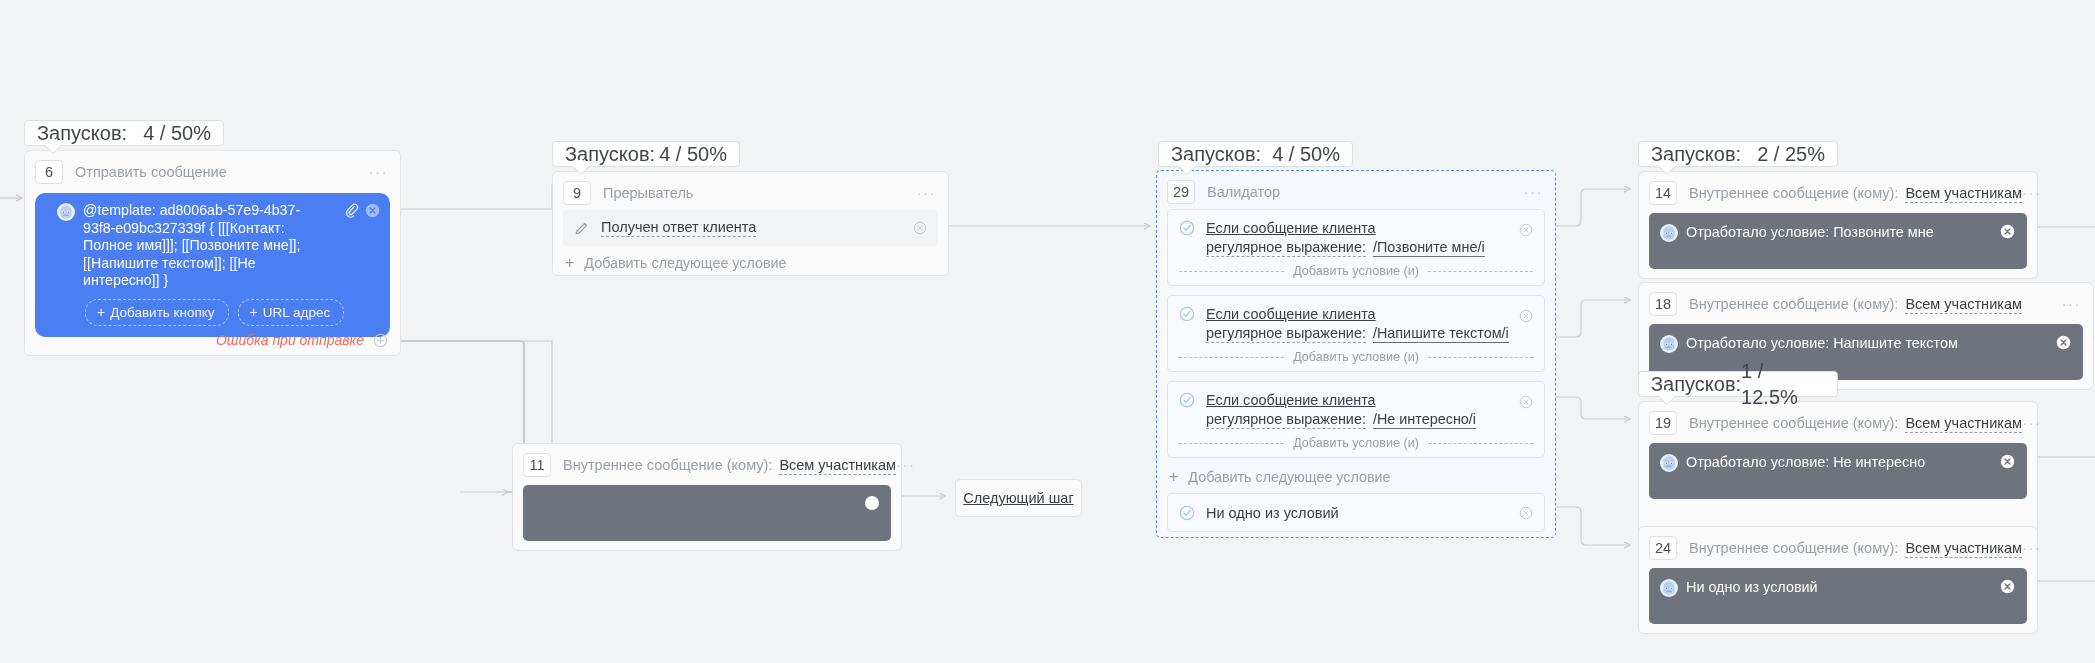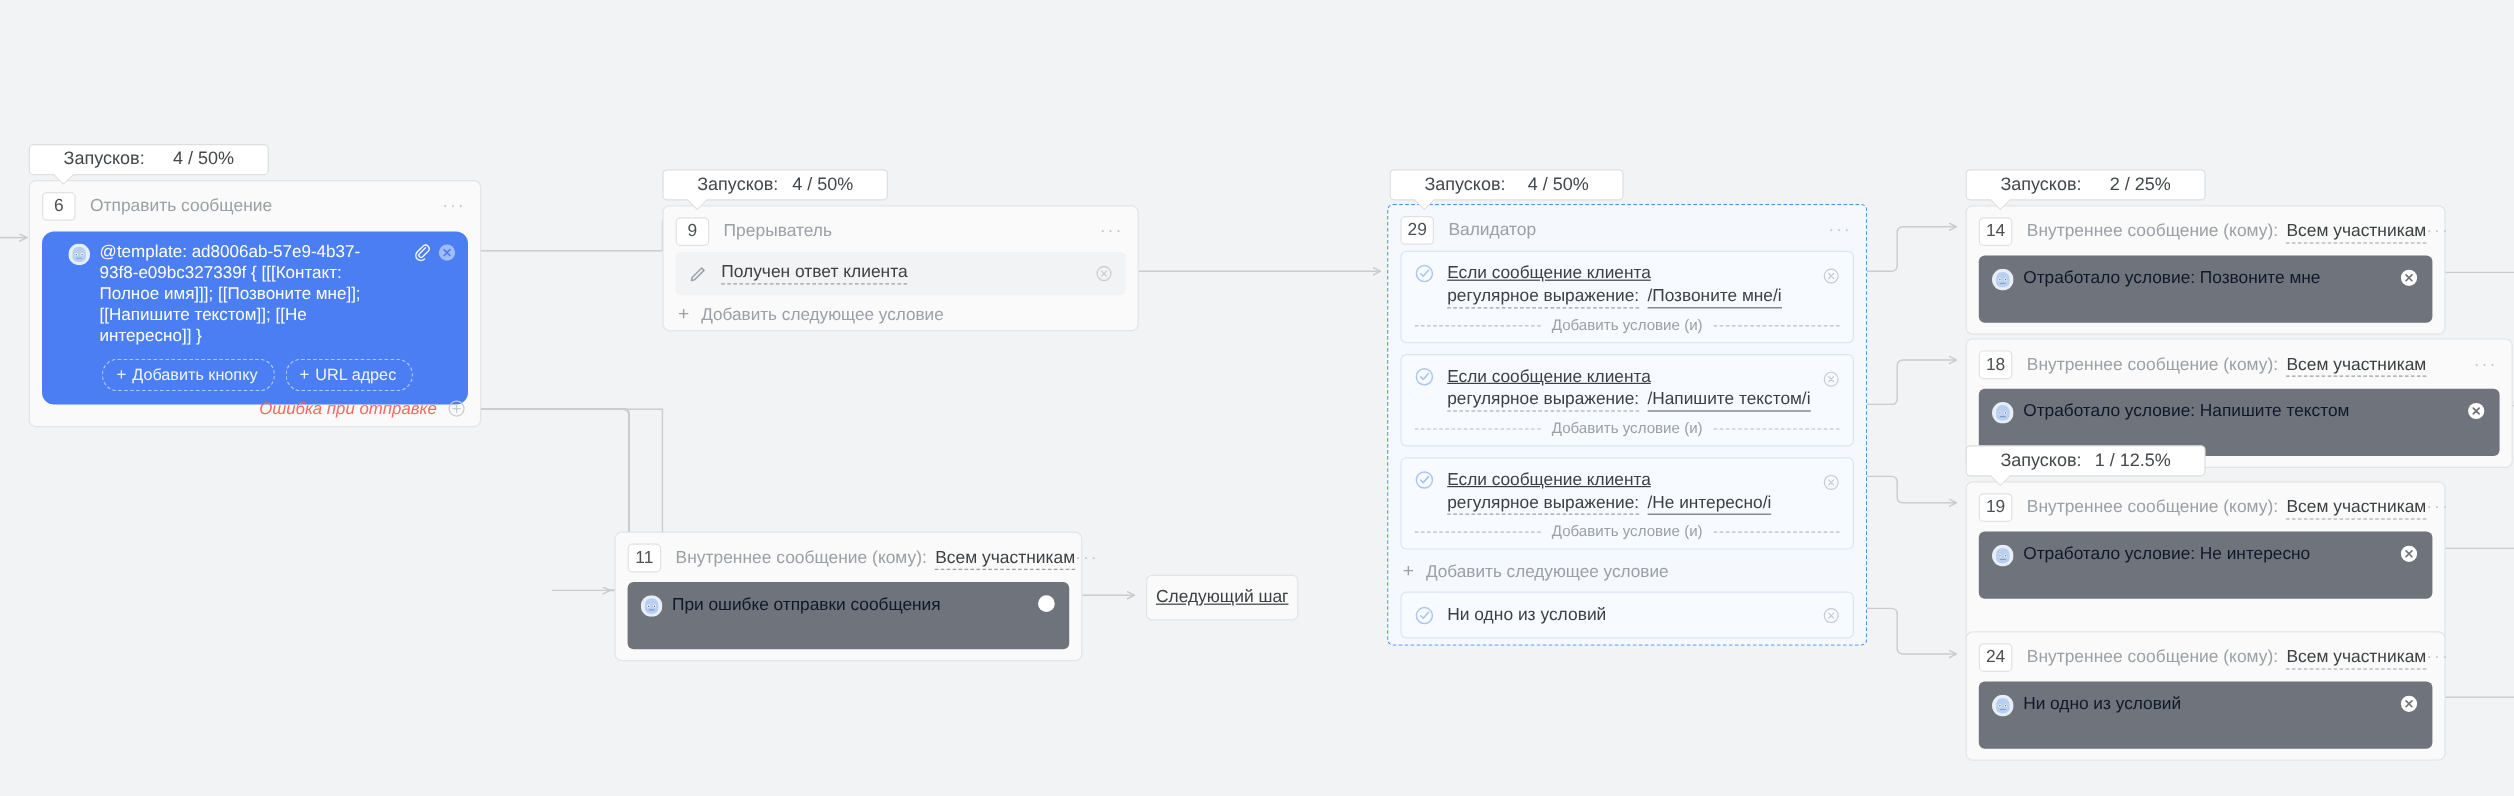--- a/index.html
+++ b/index.html
@@ -26,23 +26,23 @@
     pointer-events: none;
   }
   
   .stat-badge {
     position: absolute;
     background: #ffffff;
     border: 1px solid #dcdee0;
     border-radius: 4px;
     height: 26px;
     line-height: 26px;
-    font-size: 15px;
+    font-size: 20px;
     color: #3c4043;
-    padding: 0 28px;
+    padding: 0 12px;
     display: flex;
     align-items: center;
     justify-content: space-between;
     box-sizing: border-box;
     z-index: 6;
   }
   .stat-badge .lbl { color: #43474c; }
   .stat-badge .val { color: #43474c; }
   .stat-badge::after {
     content: "";
@@ -174,21 +174,21 @@
   
   .bubble-gray {
     margin: 3px 10px 11px 10px;
     background: #6f737b;
     border-radius: 5px;
     padding: 10px 12px 26px 11px;
     position: relative;
     min-height: 20px;
   }
   .bubble-gray .bubble-text {
-    color: #0f172a;
+    color: #ffffff;
     font-size: 14.4px;
     margin-right: 40px;
     line-height: 18px;
   }
   .gray-close {
     position: absolute;
     top: 11px;
     right: 12px;
     width: 15px; height: 15px;
   }
@@ -460,297 +460,283 @@
     </div>
     <div class="add-next">
       <span class="plus">+</span>
       <span>Добавить следующее условие</span>
     </div>
   </div>
 
   <div class="node" style="left:512px; top:443px; width:390px; height:108px;">
     <div class="node-head">
       <div class="node-num">11</div>
+      <div class="node-title">
+        <span>Внутреннее сообщение</span><span class="to-lbl">(кому):</span><span class="recipient">Всем участникам</span>
+      </div>
+      <div class="dots">···</div>
+    </div>
+    <div class="bubble-gray">
+      <span class="gray-dot"></span>
+    </div>
+  </div>
+
+  <div class="next-step" style="left:955px; top:479px; width:125px; height:36px;">
+    <span>Следующий шаг</span>
+  </div>
+
+  <div class="stat-badge" style="left:1158px; top:141px; width:195px;">
+    <span class="lbl">Запусков:</span>
+    <span class="val">4 / 50%</span>
+  </div>
+
+  <div class="node dashed" style="left:1156px; top:170px; width:400px; height:368px;">
+    <div class="node-head">
+      <div class="node-num">29</div>
+      <div class="node-title">Валидатор</div>
+      <div class="dots">···</div>
+    </div>
+
+    <div class="vcard">
+      <div class="vcard-top">
+        <span class="check-ic">
+          <svg viewBox="0 0 16 16" width="16" height="16">
+            <circle cx="8" cy="8" r="6.7" fill="none" stroke="#a9c6ee" stroke-width="1.2"></circle>
+            <path d="M4.9 8.1 L7 10.2 L11.4 5.2" fill="none" stroke="#a9c6ee" stroke-width="1.3" stroke-linecap="round" stroke-linejoin="round"></path>
+          </svg>
+        </span>
+        <div class="vcard-body">
+          <div class="vline1">Если сообщение клиента</div>
+          <div class="vline2">
+            <span class="k">регулярное выражение:</span><span class="v">/Позвоните мне/i</span>
+          </div>
+        </div>
+        <span class="row-close" style="top:13px;margin-top:0;">
+          <svg viewBox="0 0 16 16" width="14" height="14">
+            <circle cx="8" cy="8" r="6.6" fill="none" stroke="#c6c9cd" stroke-width="1.1"></circle>
+            <path d="M5.6 5.6 L10.4 10.4 M10.4 5.6 L5.6 10.4" stroke="#c6c9cd" stroke-width="1.1" stroke-linecap="round"></path>
+          </svg>
+        </span>
+      </div>
+      <div class="dash-add">
+        <span class="ln"></span>
+        <span class="txt">Добавить условие (и)</span>
+        <span class="ln"></span>
+      </div>
+    </div>
+
+    <div class="vcard">
+      <div class="vcard-top">
+        <span class="check-ic">
+          <svg viewBox="0 0 16 16" width="16" height="16">
+            <circle cx="8" cy="8" r="6.7" fill="none" stroke="#a9c6ee" stroke-width="1.2"></circle>
+            <path d="M4.9 8.1 L7 10.2 L11.4 5.2" fill="none" stroke="#a9c6ee" stroke-width="1.3" stroke-linecap="round" stroke-linejoin="round"></path>
+          </svg>
+        </span>
+        <div class="vcard-body">
+          <div class="vline1">Если сообщение клиента</div>
+          <div class="vline2">
+            <span class="k">регулярное выражение:</span><span class="v">/Напишите текстом/i</span>
+          </div>
+        </div>
+        <span class="row-close" style="top:13px;margin-top:0;">
+          <svg viewBox="0 0 16 16" width="14" height="14">
+            <circle cx="8" cy="8" r="6.6" fill="none" stroke="#c6c9cd" stroke-width="1.1"></circle>
+            <path d="M5.6 5.6 L10.4 10.4 M10.4 5.6 L5.6 10.4" stroke="#c6c9cd" stroke-width="1.1" stroke-linecap="round"></path>
+          </svg>
+        </span>
+      </div>
+      <div class="dash-add">
+        <span class="ln"></span>
+        <span class="txt">Добавить условие (и)</span>
+        <span class="ln"></span>
+      </div>
+    </div>
+
+    <div class="vcard">
+      <div class="vcard-top">
+        <span class="check-ic">
+          <svg viewBox="0 0 16 16" width="16" height="16">
+            <circle cx="8" cy="8" r="6.7" fill="none" stroke="#a9c6ee" stroke-width="1.2"></circle>
+            <path d="M4.9 8.1 L7 10.2 L11.4 5.2" fill="none" stroke="#a9c6ee" stroke-width="1.3" stroke-linecap="round" stroke-linejoin="round"></path>
+          </svg>
+        </span>
+        <div class="vcard-body">
+          <div class="vline1">Если сообщение клиента</div>
+          <div class="vline2">
+            <span class="k">регулярное выражение:</span><span class="v">/Не интересно/i</span>
+          </div>
+        </div>
+        <span class="row-close" style="top:13px;margin-top:0;">
+          <svg viewBox="0 0 16 16" width="14" height="14">
+            <circle cx="8" cy="8" r="6.6" fill="none" stroke="#c6c9cd" stroke-width="1.1"></circle>
+            <path d="M5.6 5.6 L10.4 10.4 M10.4 5.6 L5.6 10.4" stroke="#c6c9cd" stroke-width="1.1" stroke-linecap="round"></path>
+          </svg>
+        </span>
+      </div>
+      <div class="dash-add">
+        <span class="ln"></span>
+        <span class="txt">Добавить условие (и)</span>
+        <span class="ln"></span>
+      </div>
+    </div>
+
+    <div class="add-next" style="padding-top:2px;padding-bottom:8px;">
+      <span class="plus">+</span>
+      <span>Добавить следующее условие</span>
+    </div>
+
+    <div class="none-row">
+      <span class="check-ic">
+        <svg viewBox="0 0 16 16" width="16" height="16">
+          <circle cx="8" cy="8" r="6.7" fill="none" stroke="#a9c6ee" stroke-width="1.2"></circle>
+          <path d="M4.9 8.1 L7 10.2 L11.4 5.2" fill="none" stroke="#a9c6ee" stroke-width="1.3" stroke-linecap="round" stroke-linejoin="round"></path>
+        </svg>
+      </span>
+      <span class="lbl">Ни одно из условий</span>
+      <span class="row-close">
+        <svg viewBox="0 0 16 16" width="14" height="14">
+          <circle cx="8" cy="8" r="6.6" fill="none" stroke="#c6c9cd" stroke-width="1.1"></circle>
+          <path d="M5.6 5.6 L10.4 10.4 M10.4 5.6 L5.6 10.4" stroke="#c6c9cd" stroke-width="1.1" stroke-linecap="round"></path>
+        </svg>
+      </span>
+    </div>
+  </div>
+
+  <div class="stat-badge" style="left:1638px; top:141px; width:200px;">
+    <span class="lbl">Запусков:</span>
+    <span class="val">2 / 25%</span>
+  </div>
+
+  <div class="node" style="left:1638px; top:171px; width:400px; height:108px;">
+    <div class="node-head">
+      <div class="node-num">14</div>
       <div class="node-title">
         <span>Внутреннее сообщение</span><span class="to-lbl">(кому):</span><span class="recipient">Всем участникам</span>
       </div>
       <div class="dots">···</div>
     </div>
     <div class="bubble-gray">
       <div class="bubble-row">
         <span class="avatar">
           <svg viewBox="0 0 18 18" width="18" height="18">
             <circle cx="9" cy="9" r="9" fill="#e8eef8"></circle>
             <path d="M9 2.6 c3.4 0 5.6 2.3 5.6 5.6 v3.2 c0 2.2-2.4 4-5.6 4 s-5.6-1.8-5.6-4 V8.2 C3.4 4.9 5.6 2.6 9 2.6z" fill="#b9cff0"></path>
             <circle cx="6.6" cy="9.1" r="1.25" fill="#ffffff"></circle>
             <circle cx="11.4" cy="9.1" r="1.25" fill="#ffffff"></circle>
             <circle cx="6.6" cy="9.2" r="0.6" fill="#3f566f"></circle>
             <circle cx="11.4" cy="9.2" r="0.6" fill="#3f566f"></circle>
             <path d="M6.9 12.2 h4.2" stroke="#7f9ec5" stroke-width="0.9" stroke-linecap="round"></path>
           </svg>
         </span>
-        <div class="bubble-text">При ошибке отправки сообщения</div>
-      </div>
-      <span class="gray-dot"></span>
-    </div>
-  </div>
-
-  <div class="next-step" style="left:955px; top:479px; width:125px; height:36px;">
-    <span>Следующий шаг</span>
-  </div>
-
-  <div class="stat-badge" style="left:1158px; top:141px; width:195px;">
-    <span class="lbl">Запусков:</span>
-    <span class="val">4 / 50%</span>
-  </div>
-
-  <div class="node dashed" style="left:1156px; top:170px; width:400px; height:368px;">
+        <div class="bubble-text">Отработало условие: Позвоните мне</div>
+      </div>
+      <span class="gray-close">
+        <svg viewBox="0 0 16 16" width="15" height="15">
+          <circle cx="8" cy="8" r="7.2" fill="#ffffff"></circle>
+          <path d="M5.4 5.4 L10.6 10.6 M10.6 5.4 L5.4 10.6" stroke="#6f737b" stroke-width="1.5" stroke-linecap="round"></path>
+        </svg>
+      </span>
+    </div>
+  </div>
+
+  <div class="node" style="left:1638px; top:282px; width:456px; height:108px;">
     <div class="node-head">
-      <div class="node-num">29</div>
-      <div class="node-title">Валидатор</div>
-      <div class="dots">···</div>
-    </div>
-
-    <div class="vcard">
-      <div class="vcard-top">
-        <span class="check-ic">
-          <svg viewBox="0 0 16 16" width="16" height="16">
-            <circle cx="8" cy="8" r="6.7" fill="none" stroke="#a9c6ee" stroke-width="1.2"></circle>
-            <path d="M4.9 8.1 L7 10.2 L11.4 5.2" fill="none" stroke="#a9c6ee" stroke-width="1.3" stroke-linecap="round" stroke-linejoin="round"></path>
-          </svg>
-        </span>
-        <div class="vcard-body">
-          <div class="vline1">Если сообщение клиента</div>
-          <div class="vline2">
-            <span class="k">регулярное выражение:</span><span class="v">/Позвоните мне/i</span>
-          </div>
-        </div>
-        <span class="row-close" style="top:13px;margin-top:0;">
-          <svg viewBox="0 0 16 16" width="14" height="14">
-            <circle cx="8" cy="8" r="6.6" fill="none" stroke="#c6c9cd" stroke-width="1.1"></circle>
-            <path d="M5.6 5.6 L10.4 10.4 M10.4 5.6 L5.6 10.4" stroke="#c6c9cd" stroke-width="1.1" stroke-linecap="round"></path>
-          </svg>
-        </span>
-      </div>
-      <div class="dash-add">
-        <span class="ln"></span>
-        <span class="txt">Добавить условие (и)</span>
-        <span class="ln"></span>
-      </div>
-    </div>
-
-    <div class="vcard">
-      <div class="vcard-top">
-        <span class="check-ic">
-          <svg viewBox="0 0 16 16" width="16" height="16">
-            <circle cx="8" cy="8" r="6.7" fill="none" stroke="#a9c6ee" stroke-width="1.2"></circle>
-            <path d="M4.9 8.1 L7 10.2 L11.4 5.2" fill="none" stroke="#a9c6ee" stroke-width="1.3" stroke-linecap="round" stroke-linejoin="round"></path>
-          </svg>
-        </span>
-        <div class="vcard-body">
-          <div class="vline1">Если сообщение клиента</div>
-          <div class="vline2">
-            <span class="k">регулярное выражение:</span><span class="v">/Напишите текстом/i</span>
-          </div>
-        </div>
-        <span class="row-close" style="top:13px;margin-top:0;">
-          <svg viewBox="0 0 16 16" width="14" height="14">
-            <circle cx="8" cy="8" r="6.6" fill="none" stroke="#c6c9cd" stroke-width="1.1"></circle>
-            <path d="M5.6 5.6 L10.4 10.4 M10.4 5.6 L5.6 10.4" stroke="#c6c9cd" stroke-width="1.1" stroke-linecap="round"></path>
-          </svg>
-        </span>
-      </div>
-      <div class="dash-add">
-        <span class="ln"></span>
-        <span class="txt">Добавить условие (и)</span>
-        <span class="ln"></span>
-      </div>
-    </div>
-
-    <div class="vcard">
-      <div class="vcard-top">
-        <span class="check-ic">
-          <svg viewBox="0 0 16 16" width="16" height="16">
-            <circle cx="8" cy="8" r="6.7" fill="none" stroke="#a9c6ee" stroke-width="1.2"></circle>
-            <path d="M4.9 8.1 L7 10.2 L11.4 5.2" fill="none" stroke="#a9c6ee" stroke-width="1.3" stroke-linecap="round" stroke-linejoin="round"></path>
-          </svg>
-        </span>
-        <div class="vcard-body">
-          <div class="vline1">Если сообщение клиента</div>
-          <div class="vline2">
-            <span class="k">регулярное выражение:</span><span class="v">/Не интересно/i</span>
-          </div>
-        </div>
-        <span class="row-close" style="top:13px;margin-top:0;">
-          <svg viewBox="0 0 16 16" width="14" height="14">
-            <circle cx="8" cy="8" r="6.6" fill="none" stroke="#c6c9cd" stroke-width="1.1"></circle>
-            <path d="M5.6 5.6 L10.4 10.4 M10.4 5.6 L5.6 10.4" stroke="#c6c9cd" stroke-width="1.1" stroke-linecap="round"></path>
-          </svg>
-        </span>
-      </div>
-      <div class="dash-add">
-        <span class="ln"></span>
-        <span class="txt">Добавить условие (и)</span>
-        <span class="ln"></span>
-      </div>
-    </div>
-
-    <div class="add-next" style="padding-top:2px;padding-bottom:8px;">
-      <span class="plus">+</span>
-      <span>Добавить следующее условие</span>
-    </div>
-
-    <div class="none-row">
-      <span class="check-ic">
-        <svg viewBox="0 0 16 16" width="16" height="16">
-          <circle cx="8" cy="8" r="6.7" fill="none" stroke="#a9c6ee" stroke-width="1.2"></circle>
-          <path d="M4.9 8.1 L7 10.2 L11.4 5.2" fill="none" stroke="#a9c6ee" stroke-width="1.3" stroke-linecap="round" stroke-linejoin="round"></path>
-        </svg>
-      </span>
-      <span class="lbl">Ни одно из условий</span>
-      <span class="row-close">
-        <svg viewBox="0 0 16 16" width="14" height="14">
-          <circle cx="8" cy="8" r="6.6" fill="none" stroke="#c6c9cd" stroke-width="1.1"></circle>
-          <path d="M5.6 5.6 L10.4 10.4 M10.4 5.6 L5.6 10.4" stroke="#c6c9cd" stroke-width="1.1" stroke-linecap="round"></path>
-        </svg>
-      </span>
-    </div>
-  </div>
-
-  <div class="stat-badge" style="left:1638px; top:141px; width:200px;">
-    <span class="lbl">Запусков:</span>
-    <span class="val">2 / 25%</span>
-  </div>
-
-  <div class="node" style="left:1638px; top:171px; width:400px; height:108px;">
-    <div class="node-head">
-      <div class="node-num">14</div>
+      <div class="node-num">18</div>
       <div class="node-title">
         <span>Внутреннее сообщение</span><span class="to-lbl">(кому):</span><span class="recipient">Всем участникам</span>
       </div>
       <div class="dots">···</div>
     </div>
     <div class="bubble-gray">
       <div class="bubble-row">
         <span class="avatar">
           <svg viewBox="0 0 18 18" width="18" height="18">
             <circle cx="9" cy="9" r="9" fill="#e8eef8"></circle>
             <path d="M9 2.6 c3.4 0 5.6 2.3 5.6 5.6 v3.2 c0 2.2-2.4 4-5.6 4 s-5.6-1.8-5.6-4 V8.2 C3.4 4.9 5.6 2.6 9 2.6z" fill="#b9cff0"></path>
             <circle cx="6.6" cy="9.1" r="1.25" fill="#ffffff"></circle>
             <circle cx="11.4" cy="9.1" r="1.25" fill="#ffffff"></circle>
             <circle cx="6.6" cy="9.2" r="0.6" fill="#3f566f"></circle>
             <circle cx="11.4" cy="9.2" r="0.6" fill="#3f566f"></circle>
             <path d="M6.9 12.2 h4.2" stroke="#7f9ec5" stroke-width="0.9" stroke-linecap="round"></path>
           </svg>
         </span>
-        <div class="bubble-text">Отработало условие: Позвоните мне</div>
+        <div class="bubble-text">Отработало условие: Напишите текстом</div>
       </div>
       <span class="gray-close">
         <svg viewBox="0 0 16 16" width="15" height="15">
           <circle cx="8" cy="8" r="7.2" fill="#ffffff"></circle>
           <path d="M5.4 5.4 L10.6 10.6 M10.6 5.4 L5.4 10.6" stroke="#6f737b" stroke-width="1.5" stroke-linecap="round"></path>
         </svg>
       </span>
     </div>
   </div>
 
-  <div class="node" style="left:1638px; top:282px; width:456px; height:108px;">
+  <div class="stat-badge" style="left:1638px; top:371px; width:200px;">
+    <span class="lbl">Запусков:</span>
+    <span class="val">1 / 12.5%</span>
+  </div>
+
+  <div class="node" style="left:1638px; top:401px; width:400px; height:140px;">
     <div class="node-head">
-      <div class="node-num">18</div>
+      <div class="node-num">19</div>
       <div class="node-title">
         <span>Внутреннее сообщение</span><span class="to-lbl">(кому):</span><span class="recipient">Всем участникам</span>
       </div>
       <div class="dots">···</div>
     </div>
     <div class="bubble-gray">
       <div class="bubble-row">
         <span class="avatar">
           <svg viewBox="0 0 18 18" width="18" height="18">
             <circle cx="9" cy="9" r="9" fill="#e8eef8"></circle>
             <path d="M9 2.6 c3.4 0 5.6 2.3 5.6 5.6 v3.2 c0 2.2-2.4 4-5.6 4 s-5.6-1.8-5.6-4 V8.2 C3.4 4.9 5.6 2.6 9 2.6z" fill="#b9cff0"></path>
             <circle cx="6.6" cy="9.1" r="1.25" fill="#ffffff"></circle>
             <circle cx="11.4" cy="9.1" r="1.25" fill="#ffffff"></circle>
             <circle cx="6.6" cy="9.2" r="0.6" fill="#3f566f"></circle>
             <circle cx="11.4" cy="9.2" r="0.6" fill="#3f566f"></circle>
             <path d="M6.9 12.2 h4.2" stroke="#7f9ec5" stroke-width="0.9" stroke-linecap="round"></path>
           </svg>
         </span>
-        <div class="bubble-text">Отработало условие: Напишите текстом</div>
+        <div class="bubble-text">Отработало условие: Не интересно</div>
       </div>
       <span class="gray-close">
         <svg viewBox="0 0 16 16" width="15" height="15">
           <circle cx="8" cy="8" r="7.2" fill="#ffffff"></circle>
           <path d="M5.4 5.4 L10.6 10.6 M10.6 5.4 L5.4 10.6" stroke="#6f737b" stroke-width="1.5" stroke-linecap="round"></path>
         </svg>
       </span>
     </div>
   </div>
 
-  <div class="stat-badge" style="left:1638px; top:371px; width:200px;">
-    <span class="lbl">Запусков:</span>
-    <span class="val">1 / 12.5%</span>
-  </div>
-
-  <div class="node" style="left:1638px; top:401px; width:400px; height:140px;">
+  <div class="node" style="left:1638px; top:526px; width:400px; height:108px;">
     <div class="node-head">
-      <div class="node-num">19</div>
+      <div class="node-num">24</div>
       <div class="node-title">
         <span>Внутреннее сообщение</span><span class="to-lbl">(кому):</span><span class="recipient">Всем участникам</span>
       </div>
       <div class="dots">···</div>
     </div>
     <div class="bubble-gray">
       <div class="bubble-row">
         <span class="avatar">
           <svg viewBox="0 0 18 18" width="18" height="18">
             <circle cx="9" cy="9" r="9" fill="#e8eef8"></circle>
             <path d="M9 2.6 c3.4 0 5.6 2.3 5.6 5.6 v3.2 c0 2.2-2.4 4-5.6 4 s-5.6-1.8-5.6-4 V8.2 C3.4 4.9 5.6 2.6 9 2.6z" fill="#b9cff0"></path>
             <circle cx="6.6" cy="9.1" r="1.25" fill="#ffffff"></circle>
             <circle cx="11.4" cy="9.1" r="1.25" fill="#ffffff"></circle>
             <circle cx="6.6" cy="9.2" r="0.6" fill="#3f566f"></circle>
             <circle cx="11.4" cy="9.2" r="0.6" fill="#3f566f"></circle>
             <path d="M6.9 12.2 h4.2" stroke="#7f9ec5" stroke-width="0.9" stroke-linecap="round"></path>
           </svg>
         </span>
-        <div class="bubble-text">Отработало условие: Не интересно</div>
+        <div class="bubble-text">Ни одно из условий</div>
       </div>
       <span class="gray-close">
         <svg viewBox="0 0 16 16" width="15" height="15">
           <circle cx="8" cy="8" r="7.2" fill="#ffffff"></circle>
           <path d="M5.4 5.4 L10.6 10.6 M10.6 5.4 L5.4 10.6" stroke="#6f737b" stroke-width="1.5" stroke-linecap="round"></path>
         </svg>
       </span>
     </div>
   </div>
 
-  <div class="node" style="left:1638px; top:526px; width:400px; height:108px;">
-    <div class="node-head">
-      <div class="node-num">24</div>
-      <div class="node-title">
-        <span>Внутреннее сообщение</span><span class="to-lbl">(кому):</span><span class="recipient">Всем участникам</span>
-      </div>
-      <div class="dots">···</div>
-    </div>
-    <div class="bubble-gray">
-      <div class="bubble-row">
-        <span class="avatar">
-          <svg viewBox="0 0 18 18" width="18" height="18">
-            <circle cx="9" cy="9" r="9" fill="#e8eef8"></circle>
-            <path d="M9 2.6 c3.4 0 5.6 2.3 5.6 5.6 v3.2 c0 2.2-2.4 4-5.6 4 s-5.6-1.8-5.6-4 V8.2 C3.4 4.9 5.6 2.6 9 2.6z" fill="#b9cff0"></path>
-            <circle cx="6.6" cy="9.1" r="1.25" fill="#ffffff"></circle>
-            <circle cx="11.4" cy="9.1" r="1.25" fill="#ffffff"></circle>
-            <circle cx="6.6" cy="9.2" r="0.6" fill="#3f566f"></circle>
-            <circle cx="11.4" cy="9.2" r="0.6" fill="#3f566f"></circle>
-            <path d="M6.9 12.2 h4.2" stroke="#7f9ec5" stroke-width="0.9" stroke-linecap="round"></path>
-          </svg>
-        </span>
-        <div class="bubble-text">Ни одно из условий</div>
-      </div>
-      <span class="gray-close">
-        <svg viewBox="0 0 16 16" width="15" height="15">
-          <circle cx="8" cy="8" r="7.2" fill="#ffffff"></circle>
-          <path d="M5.4 5.4 L10.6 10.6 M10.6 5.4 L5.4 10.6" stroke="#6f737b" stroke-width="1.5" stroke-linecap="round"></path>
-        </svg>
-      </span>
-    </div>
-  </div>
-
 </div>
 
 </body></html>

